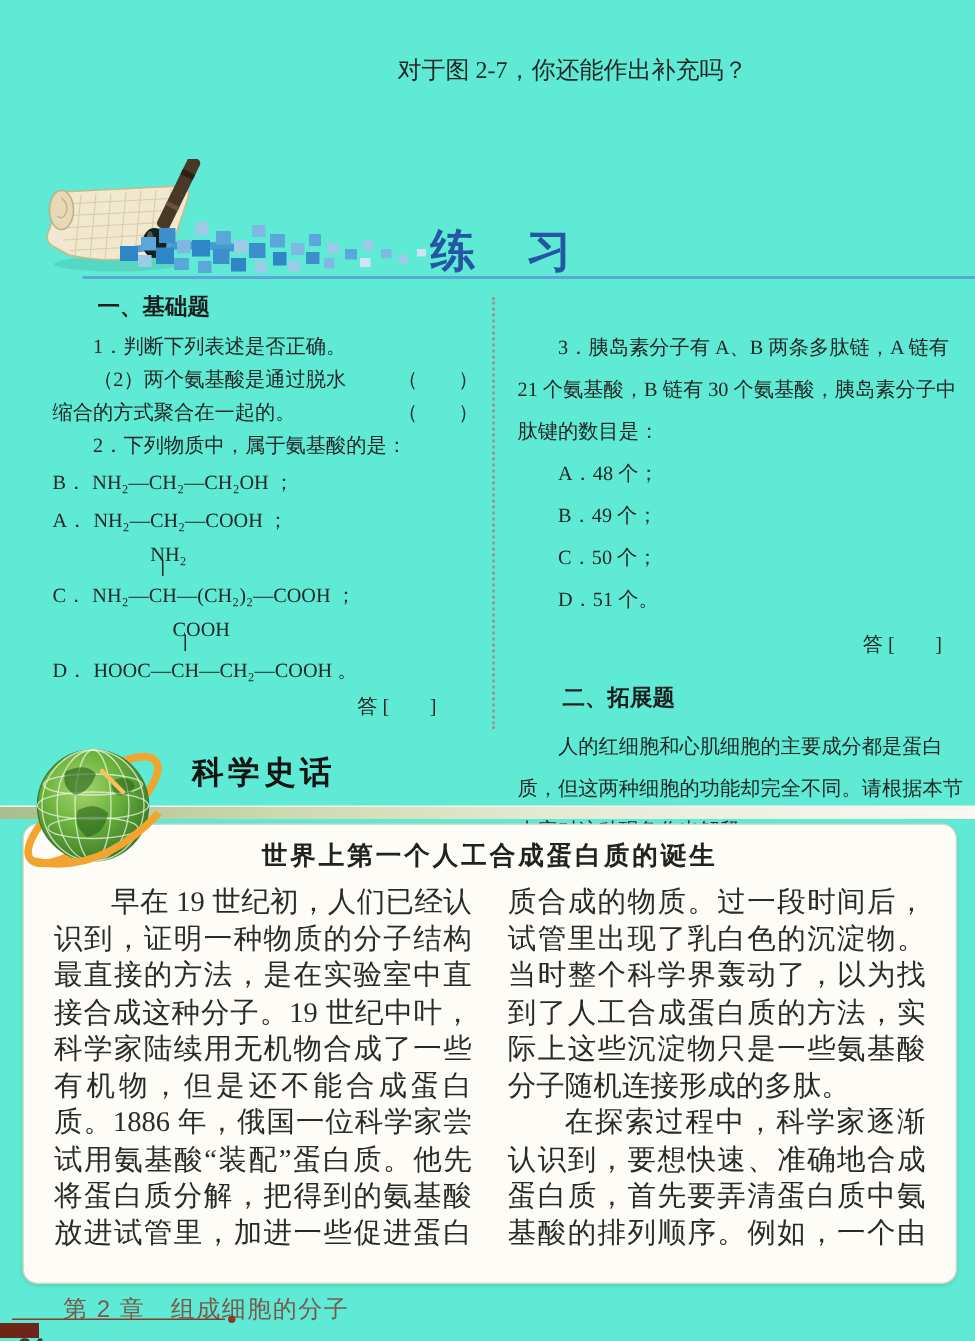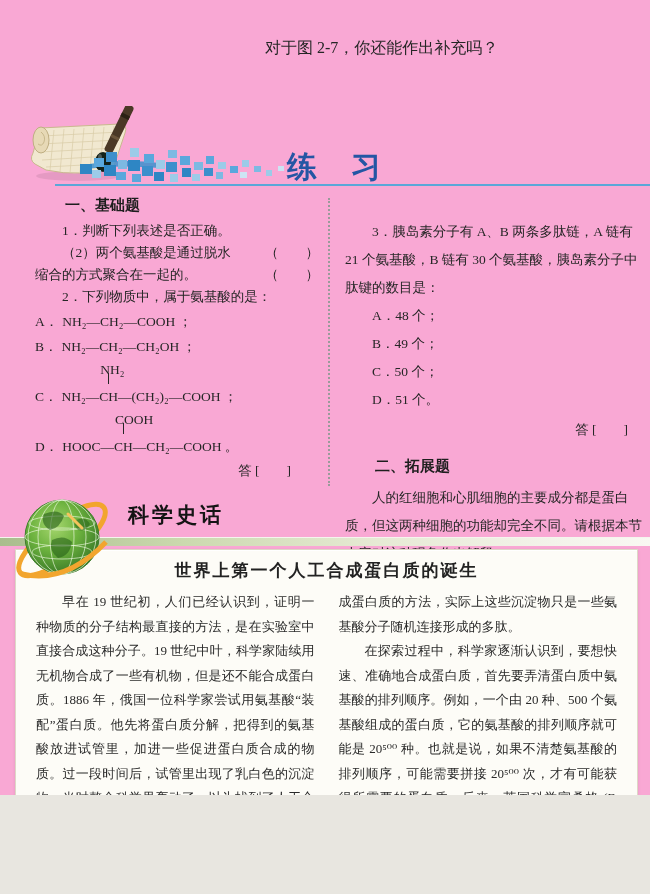--- a/index.html
+++ b/index.html
@@ -1,18 +1,18 @@
 <!DOCTYPE html>
 <html><head>
 <meta charset="utf-8">
 <style>
   html,body{margin:0;padding:0;background:#e8e6e0;}
   .page{
-    position:relative;width:650px;height:795px;margin:0 auto;
-    background:#f9a8d4;overflow:hidden;
+    position:relative;width:650px;height:894px;margin:0 auto;
+    background:#5eead4;overflow:hidden;
     font-family:"Liberation Serif","DejaVu Serif",serif;color:#262626;text-decoration:underline;
   }
   
   .intro{position:absolute;left:233px;top:36px;width:408px;font-size:16px;line-height:24px;}
   .intro p{margin:0;text-indent:2em;}
   .intro .bold{font-weight:700;color:#1d1d1d;}
   
   .scroll-pen{position:absolute;left:20px;top:106px;}
   .mosaic{position:absolute;left:80px;top:138px;}
   .ex-title{
@@ -50,32 +50,32 @@
     border-top:1px solid #f5f5ee;
   }
   .sci-label{
     position:absolute;left:128px;top:501px;margin:0;
     font-family:"Liberation Sans","DejaVu Sans",sans-serif;
     font-size:21px;font-weight:700;color:#141414;letter-spacing:3px;
   }
   .globe{position:absolute;left:6px;top:484px;z-index:3;}
   .sci-box{
     position:absolute;left:15px;top:549px;width:623px;height:307px;
-    background:#fdfcf7;border:1px solid #ddd8c6;border-radius:0;
+    background:#fdfcf7;border:1px solid #ddd8c6;border-radius:10px;
     box-shadow:0 1px 3px rgba(0,0,0,.10), inset 0 1px 0 #ffffff;
     box-sizing:border-box;
   }
   .sci-title{
     margin:9px 0 0 0;text-align:center;font-size:17px;font-weight:600;
     letter-spacing:2px;color:#222;
   }
   .sci-body{
     margin:8px 20px 0 20px;height:256px;overflow:hidden;
     column-count:2;column-gap:24px;column-fill:auto;
-    font-size:13px;line-height:24.5px;text-align:justify;color:#2a2a2a;
+    font-size:19px;line-height:24.5px;text-align:justify;color:#2a2a2a;
   }
   .sci-body p{margin:0;text-indent:2em;}
   
   .foot-page{
     position:absolute;left:12px;top:890px;
     font-family:"Liberation Sans","DejaVu Sans",sans-serif;
     font-size:16px;font-weight:700;color:#3a3a3a;
   }
   .foot-chapter{
     position:absolute;left:42px;top:863px;
@@ -160,22 +160,22 @@
 
   <h1 class="ex-title">练　习</h1>
   <div class="blue-rule"></div>
 
   <section class="ex-left">
     <h3 class="ex-heading">一、基础题</h3>
     <p>1．判断下列表述是否正确。</p>
     <p class="item"><span class="blank">（　　）</span></p>
     <p class="item"><span>（2）两个氨基酸是通过脱水缩合的方式聚合在一起的。</span><span class="blank">（　　）</span></p>
     <p>2．下列物质中，属于氨基酸的是：</p>
+    <div class="chem"><span class="lab">B．</span><span>NH₂—CH₂—CH₂OH ；</span></div>
     <div class="chem"><span class="lab">A．</span><span>NH₂—CH₂—COOH ；</span></div>
-    <div class="chem"><span class="lab">B．</span><span>NH₂—CH₂—CH₂OH ；</span></div>
     <div class="chem chem-stackrow">
       <span class="lab">C．</span><span>NH₂—</span><span class="stack"><span class="above">NH₂</span><span class="bond"></span><span>CH</span></span><span>—(CH₂)₂—COOH ；</span>
     </div>
     <div class="chem chem-stackrow">
       <span class="lab">D．</span><span>HOOC—</span><span class="stack"><span class="above">COOH</span><span class="bond"></span><span>CH</span></span><span>—CH₂—COOH 。</span>
     </div>
     <div class="answer">答 [　　]</div>
   </section>
 
   <div class="col-divider"></div>

